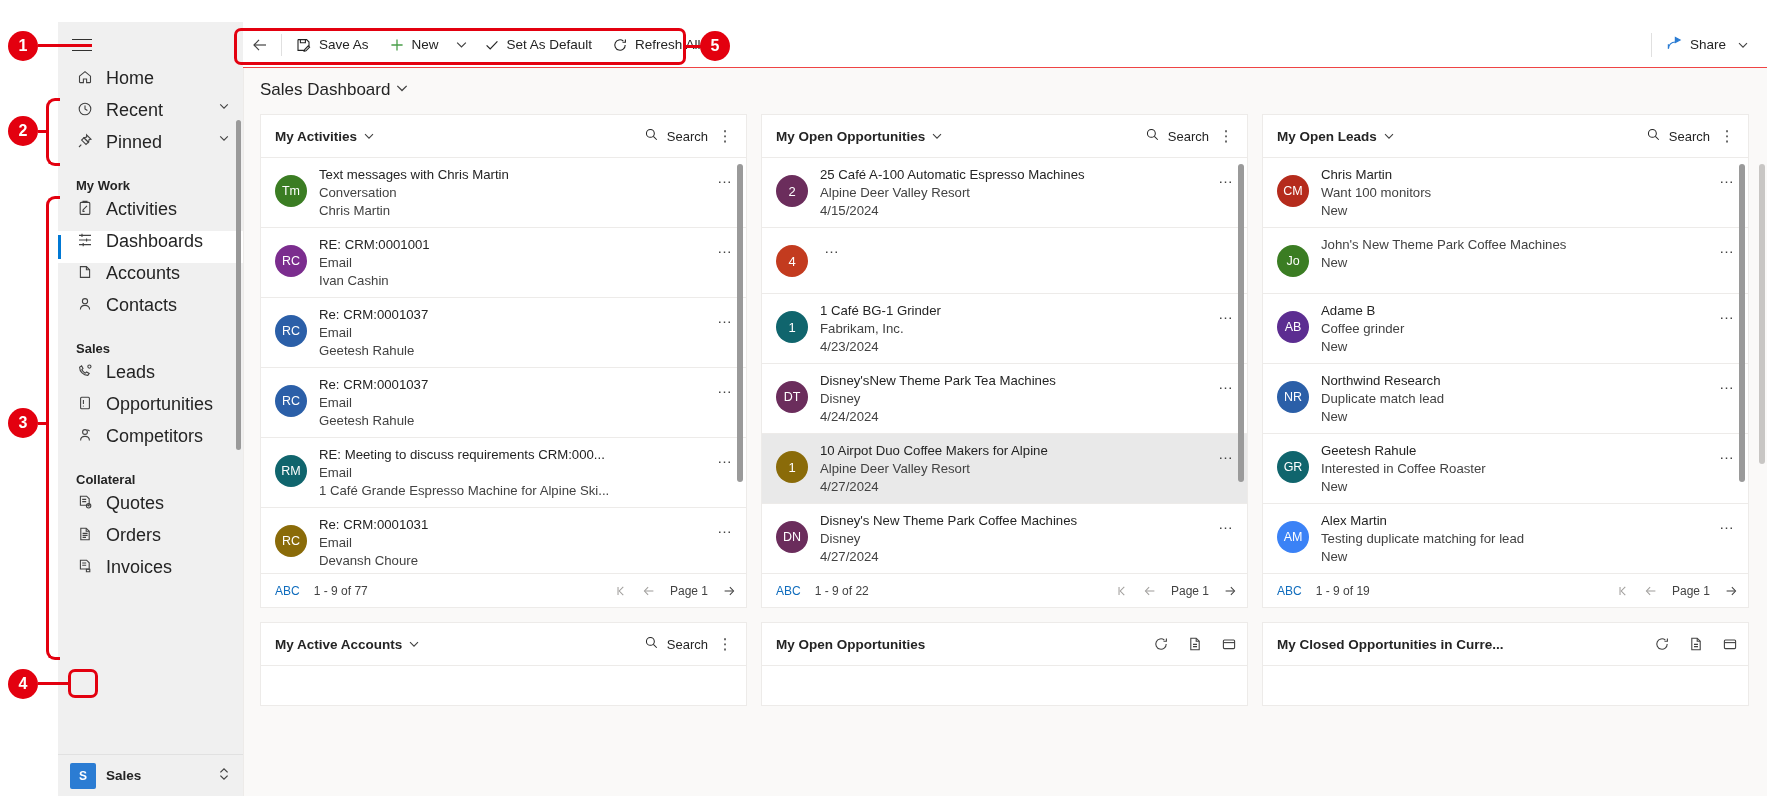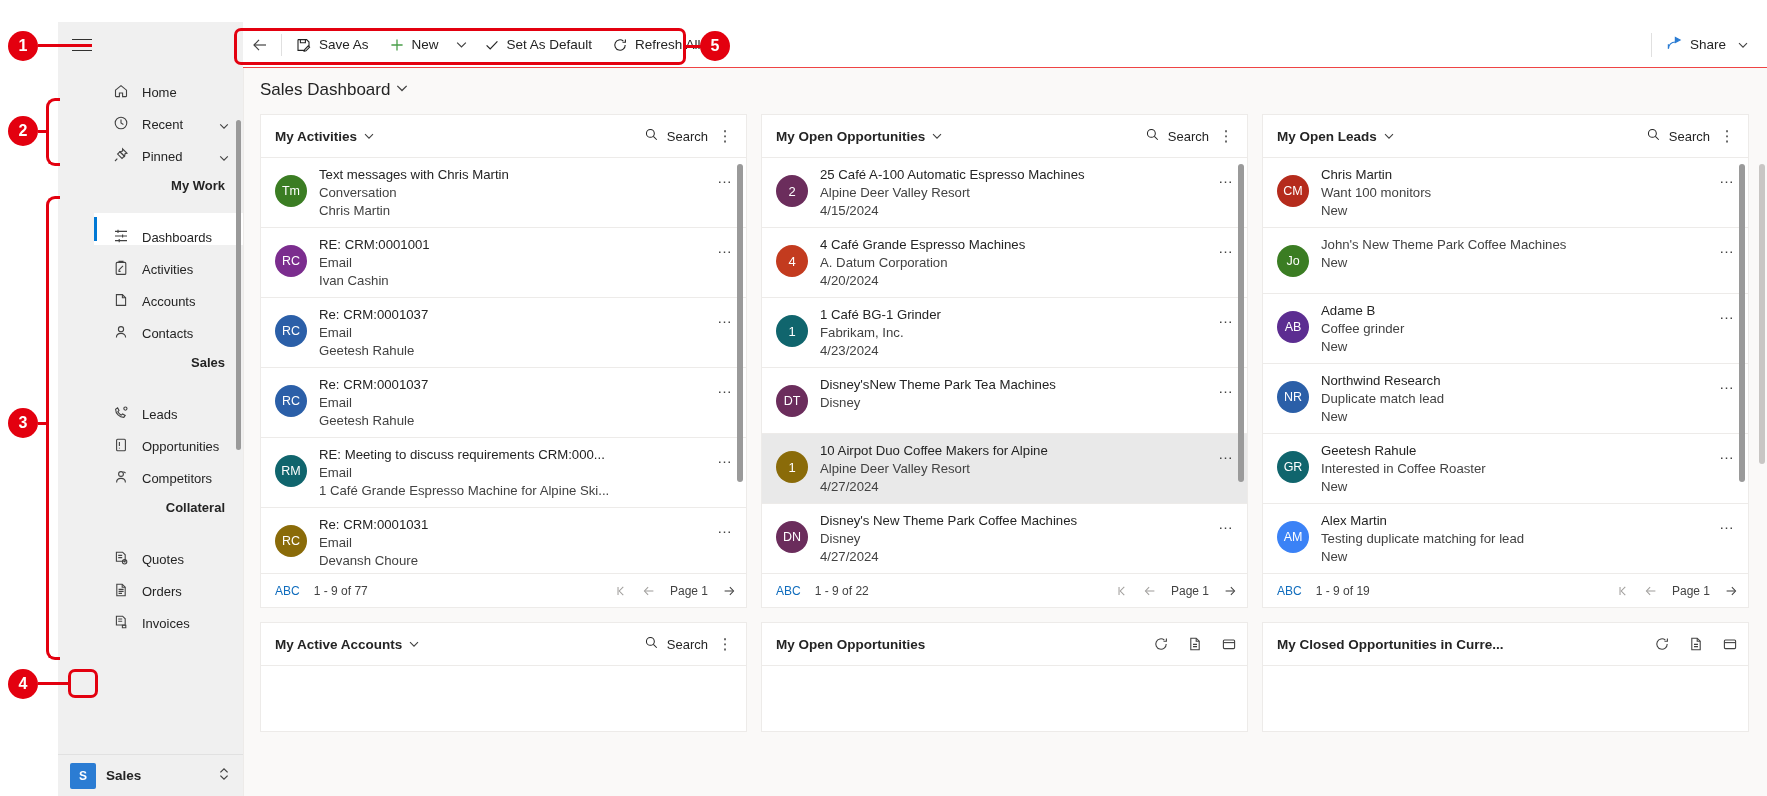--- a/index.html
+++ b/index.html
@@ -18,36 +18,34 @@
     width: 185px; height: 774px;
     background: #f0f0f0;
     display: flex; flex-direction: column;
   }
   .nav-top { height: 46px; display:flex; align-items:center; padding-left: 14px; }
   .hamburger { width: 22px; height: 16px; display:flex; flex-direction:column; justify-content:center; gap:4px; cursor:pointer;}
   .hamburger i { display:block; height:1.6px; background:#323130; width:20px; }
 
   .nav-scroll { flex:1; overflow:hidden; position:relative; }
   .nav-item {
-    height: 32px; display:flex; align-items:flex-end; gap:12px;
-    padding: 0 12px 0 18px; color:#242424; font-size:13px; cursor:pointer;
+    height: 32px; display:flex; align-items:flex-start; gap:12px;
+    padding: 0 12px 0 18px; color:#242424; font-size:18px; cursor:pointer;
     position:relative;
-    margin-left:36px;
   }
   .nav-item.selected { background:#ffffff; }
   .nav-item.selected::before{
     content:""; position:absolute; left:0; top:4px; bottom:4px; width:3px; background:#0078d4;
   }
   .nav-item .ico { width:18px; height:18px; flex:0 0 18px; display:flex; align-items:center; justify-content:center; color:#424242; }
   .nav-item .lbl { flex:1; white-space:nowrap; overflow:hidden; text-overflow:ellipsis; }
   .nav-item .chev { width:14px; color:#424242; display:flex; align-items:center; justify-content:center;}
   .nav-group {
     font-size:13px; font-weight:700; color:#242424;
-    padding: 14px 18px 20px 18px;
-    text-align: right;
+    padding: 14px 18px 6px 18px;
   }
 
   .nav-scrollbar {
     position:absolute; right:2px; top:52px; width:5px; height:330px;
     background:#9a9a9a; border-radius:3px;
   }
 
   .nav-bottom {
     height:42px; border-top:1px solid #e1e1e1;
     display:flex; align-items:center; gap:10px; padding:0 12px 0 12px;
@@ -142,21 +140,21 @@
     font-size:12px; color:#424242;
   }
   .card-ft .abc{ color:#0f6cbd; cursor:pointer; }
   .card-ft .cnt{ }
   .card-ft .pg{ margin-left:auto; display:flex; align-items:center; gap:14px;}
   .card-ft .pg .ar{ color:#424242; cursor:pointer; display:flex; align-items:center;}
   .card-ft .pg .ar.dim{ color:#a19f9d; }
 
   
   .card2{
-    background:#fff; border:1px solid #edebe9; height:110px;
+    background:#fff; border:1px solid #edebe9; height:84px;
   }
   .card2-hd{
     height:42px; display:flex; align-items:center; padding:0 10px 0 14px; gap:6px;
   }
   .card2-hd .title{ font-size:13.5px; font-weight:700; color:#242424;}
   .card2-hd .cv{ color:#424242; display:flex; align-items:center;}
   .card2-hd .spacer{ flex:1;}
   .card2-hd .search{ display:flex; align-items:center; gap:8px; color:#242424; font-size:13px; cursor:pointer;}
   .card2-hd .kebab{ width:22px; display:flex; align-items:center; justify-content:center; color:#424242; cursor:pointer; font-size:15px;}
   .c2icons{ display:flex; align-items:center; gap:18px; color:#424242;}
@@ -234,38 +232,38 @@
         </span>
         <span class="lbl">Pinned</span>
         <span class="chev">
           <svg width="12" height="12" viewBox="0 0 12 12" fill="none" stroke="currentColor" stroke-width="1.1">
               <path d="M2.2 4.3 6 8.1l3.8-3.8"></path>
             </svg>
         </span>
       </div>
 
       <div class="nav-group">My Work</div>
-      <div class="nav-item selected">
-        <span class="ico">
-          <svg width="16" height="16" viewBox="0 0 16 16" fill="none" stroke="currentColor" stroke-width="1.1">
-            <path d="M2 3.4h12M2 8h12M2 12.6h12"></path>
-              <path d="M5 1.8v3.2M9.6 6.4v3.2M6.2 11v3.2"></path>
-          </svg>
-        </span>
-        <span class="lbl">Dashboards</span>
-      </div>
       <div class="nav-item">
         <span class="ico">
           <svg width="16" height="16" viewBox="0 0 16 16" fill="none" stroke="currentColor" stroke-width="1.1">
             <rect x="3.2" y="2.4" width="9.6" height="12" rx="1"></rect>
               <path d="M6 2.4V1.4h4v1"></path>
               <path d="M6 9.8 10 5.8M6 9.8v1.6h1.6"></path>
           </svg>
         </span>
         <span class="lbl">Activities</span>
+      </div>
+      <div class="nav-item selected">
+        <span class="ico">
+          <svg width="16" height="16" viewBox="0 0 16 16" fill="none" stroke="currentColor" stroke-width="1.1">
+            <path d="M2 3.4h12M2 8h12M2 12.6h12"></path>
+              <path d="M5 1.8v3.2M9.6 6.4v3.2M6.2 11v3.2"></path>
+          </svg>
+        </span>
+        <span class="lbl">Dashboards</span>
       </div>
 
       <div class="nav-item">
         <span class="ico">
           <svg width="16" height="16" viewBox="0 0 16 16" fill="none" stroke="currentColor" stroke-width="1.1">
             <path d="M3.4 2.6h6l3.2 3.2v7.6h-9.2z"></path>
               <path d="M9.4 2.6v3.2h3.2"></path>
           </svg>
         </span>
         <span class="lbl">Accounts</span>
@@ -591,45 +589,41 @@
               <span class="l1">25 Café A-100 Automatic Espresso Machines</span>
               <span class="l2">Alpine Deer Valley Resort</span>
               <span class="l3">4/15/2024</span>
             </div>
             <div class="rmore">…</div>
           </div>
           <div class="row">
             <div class="av num" style="background:#C33B1F">
                 <span>4</span>
               </div>
-            <div class="rtxt">
-              <span class="l1">4 Café Grande Espresso Machines</span>
-              <span class="l2">A. Datum Corporation</span>
-              <span class="l3">4/20/2024</span>
-            </div>
             <div class="rmore">…</div>
           </div>
           <div class="row">
             <div class="av num" style="background:#10656D">
                 <span>1</span>
               </div>
             <div class="rtxt">
               <span class="l1">1 Café BG-1 Grinder</span>
               <span class="l2">Fabrikam, Inc.</span>
               <span class="l3">4/23/2024</span>
             </div>
             <div class="rmore">…</div>
           </div>
           <div class="row">
             <div class="av" style="background:#6B2D5C">
                 <span>DT</span>
               </div>
             <div class="rtxt">
               <span class="l1">Disney'sNew Theme Park Tea Machines</span>
               <span class="l2">Disney</span>
+              <span class="l3">4/24/2024</span>
             </div>
             <div class="rmore">…</div>
           </div>
           <div class="row sel">
             <div class="av num" style="background:#8A6B09">
                 <span>1</span>
               </div>
             <div class="rtxt">
               <span class="l1">10 Airpot Duo Coffee Makers for Alpine</span>
               <span class="l2">Alpine Deer Valley Resort</span>

